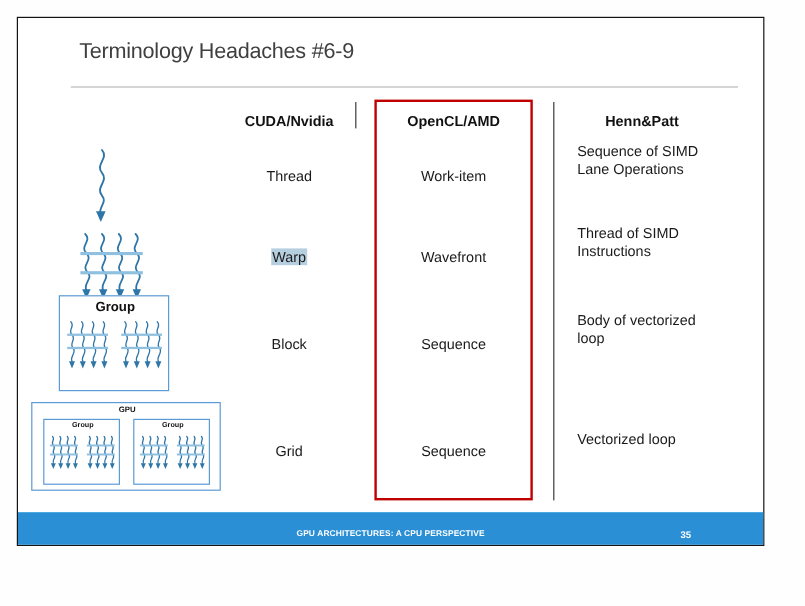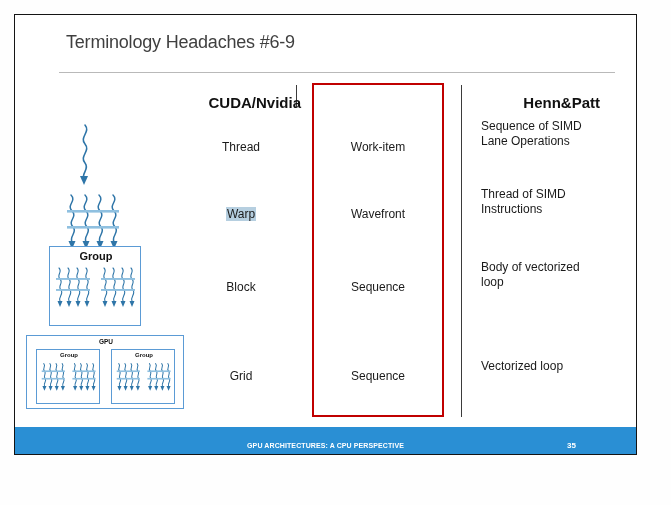--- a/index.html
+++ b/index.html
@@ -18,22 +18,22 @@
     position:absolute;left:51px;top:17px;
     font-size:18px;color:#3f3f3f;letter-spacing:-0.2px;white-space:nowrap;
     font-family:"Liberation Sans",sans-serif;font-weight:400;
   }
   .title-rule{
     position:absolute;left:44px;top:57px;width:556px;height:1px;background:#b9b9b9;
   }
 
   
   .col-head{
-    position:absolute;font-size:15px;font-weight:bold;color:#111;
-    text-align:right;white-space:nowrap;
+    position:absolute;font-size:12px;font-weight:bold;color:#111;
+    text-align:center;white-space:nowrap;
   }
   .cell{
     position:absolute;font-size:12px;color:#1a1a1a;white-space:nowrap;
   }
   .cell.center{text-align:center;}
   .cell.left{text-align:left;white-space:normal;line-height:1.25;}
 
   .hl{background:#b6cfe0;padding:0 1px;margin-top:20px;}
 
   
@@ -79,20 +79,21 @@
 
     <div class="title">Terminology Headaches #6-9</div>
     <div class="title-rule"></div>
 
     <div class="redbox"></div>
 
     <div class="vsep" style="left:281px;top:70px;height:22px;"></div>
     <div class="vsep" style="left:446px;top:70px;height:332px;"></div>
 
     <div class="col-head" style="left:166px;top:79px;width:120px;">CUDA/Nvidia</div>
+    <div class="col-head" style="left:303px;top:79px;width:120px;">OpenCL/AMD</div>
     <div class="col-head" style="left:455px;top:79px;width:130px;">Henn&amp;Patt</div>
 
     <div class="cell center" style="left:166px;top:125px;width:120px;">
       <span>Thread</span>
     </div>
     <div class="cell center" style="left:303px;top:125px;width:120px;">
       <span>Work-item</span>
     </div>
     <div class="cell left" style="left:466px;top:104px;width:108px;">
       <span>Sequence of SIMD Lane Operations</span>

